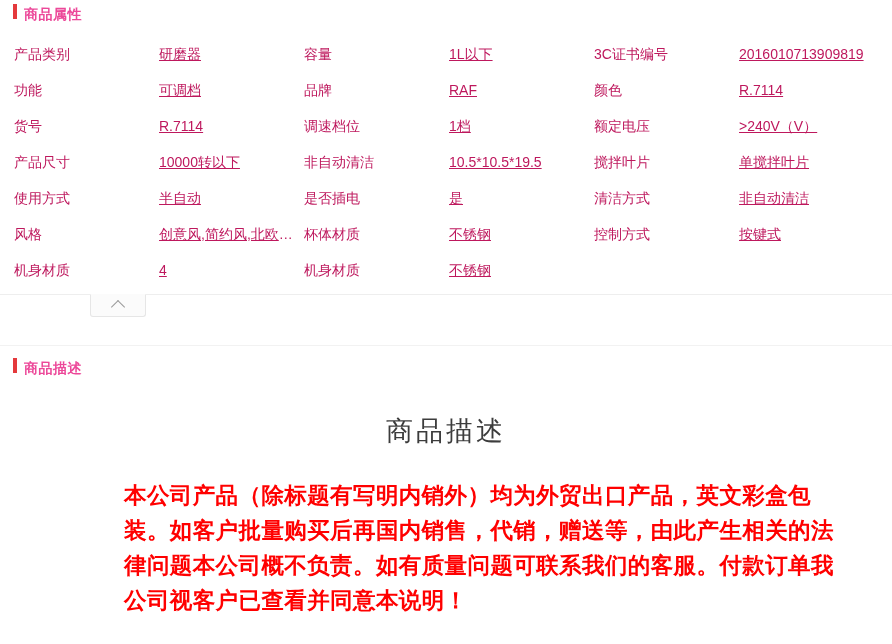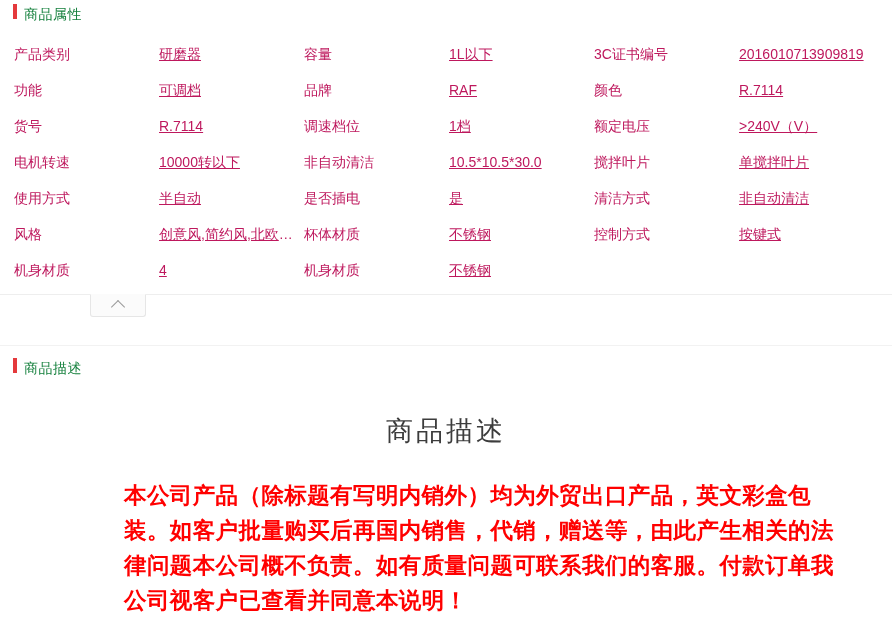--- a/index.html
+++ b/index.html
@@ -31,22 +31,22 @@
   .section-head .bar {
     position: absolute;
     left: 13px;
     top: 4px;
     width: 4px;
     height: 15px;
     background: #e4393c;
   }
   .section-head .title {
     font-size: 14px;
-    font-weight: normal;
-    color: #15803d;
+    font-weight: bold;
+    color: #ec4899;
     margin-left: 12px;
     letter-spacing: 0.5px;
   }
 
   
   .attr-wrap {
     padding: 0 14px;
     margin-top: 6px;
   }
   table.attrs {
@@ -178,24 +178,24 @@
         </tr>
         <tr>
           <td class="label">货号</td>
           <td class="value">R.7114</td>
           <td class="label">调速档位</td>
           <td class="value">1档</td>
           <td class="label">额定电压</td>
           <td class="value wide">&gt;240V（V）</td>
         </tr>
         <tr>
-          <td class="label">电机转速</td>
+          <td class="label">产品尺寸</td>
           <td class="value">10000转以下</td>
           <td class="label">非自动清洁</td>
-          <td class="value">10.5*10.5*30.0</td>
+          <td class="value">10.5*10.5*19.5</td>
           <td class="label">搅拌叶片</td>
           <td class="value wide">单搅拌叶片</td>
         </tr>
         <tr>
           <td class="label">使用方式</td>
           <td class="value">半自动</td>
           <td class="label">是否插电</td>
           <td class="value">是</td>
           <td class="label">清洁方式</td>
           <td class="value wide">非自动清洁</td>

